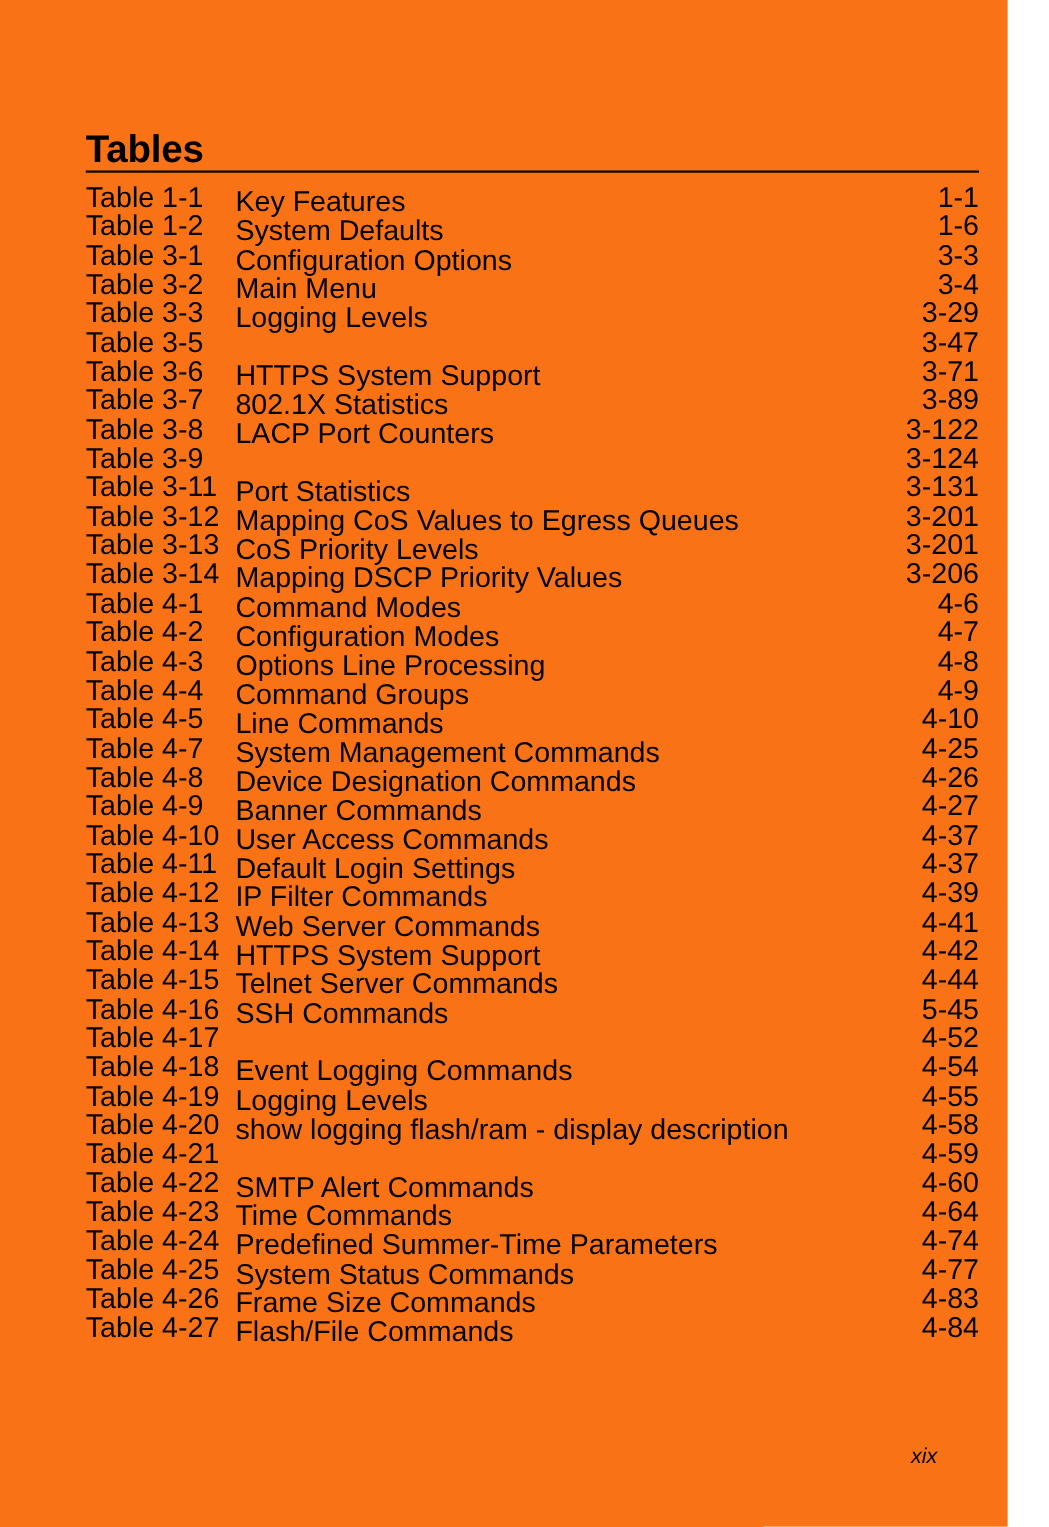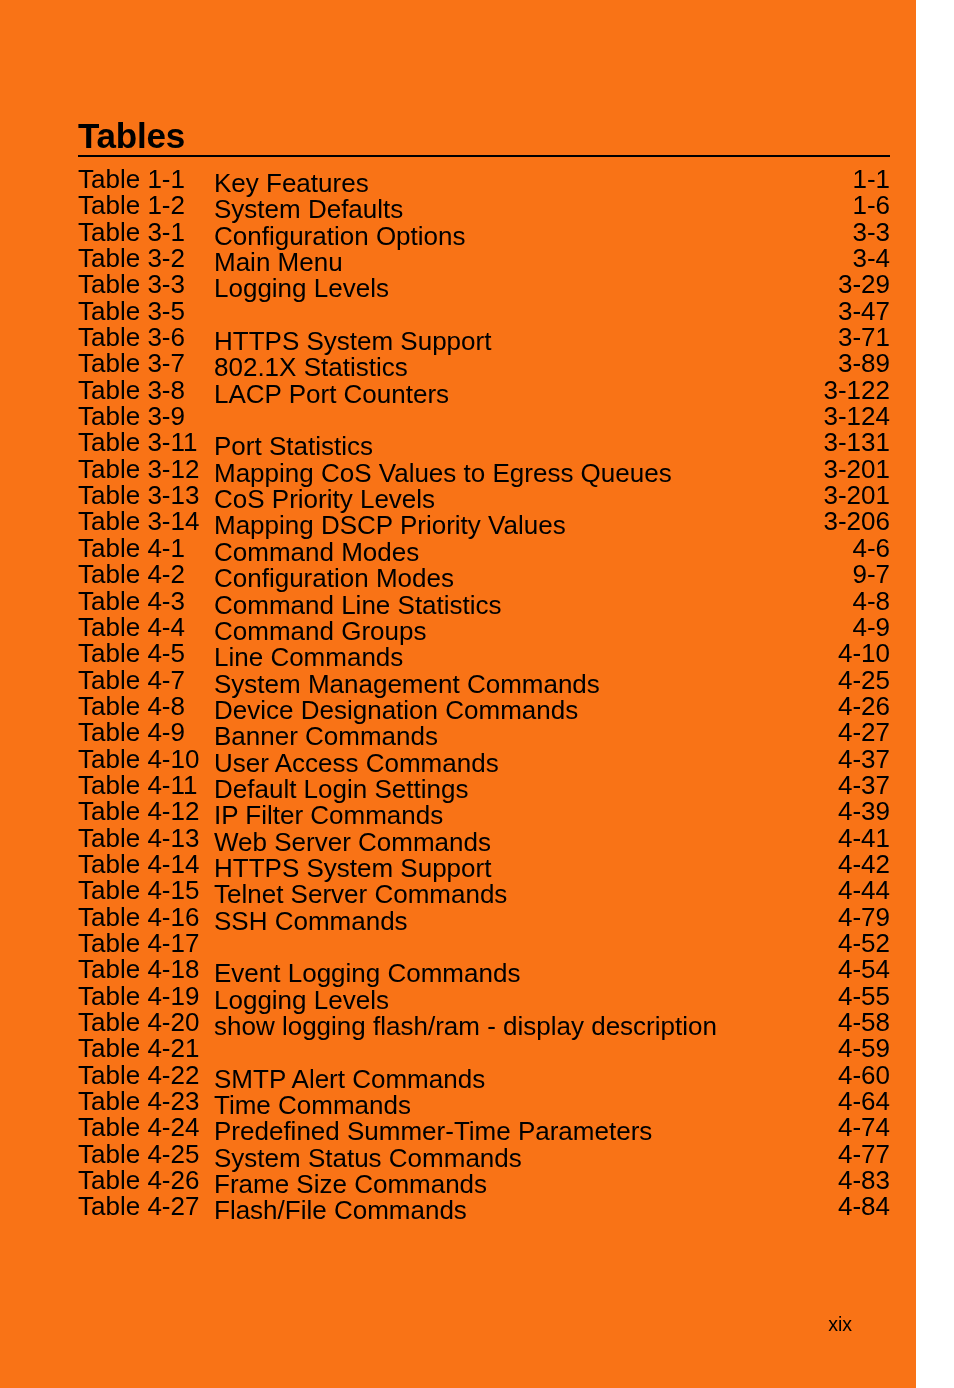--- a/index.html
+++ b/index.html
@@ -71,20 +71,21 @@
     top: 0;
     text-align: right;
   }
   .page-footer {
     position: absolute;
     right: 64px;
     top: 1312px;
     font-size: 19.5px;
     line-height: 24px;
     text-align: right;
+    font-style: italic;
   }
 </style>
 </head>
 <body>
 
 <div class="page">
 
   <h1 class="page-title">Tables</h1>
 
   <div class="title-rule"></div>
@@ -159,25 +160,25 @@
         <span class="toc-page">3-206</span>
       </div>
       <div class="toc-row">
         <span class="toc-label">Table 4-1</span>
         <span class="toc-text">Command Modes</span>
         <span class="toc-page">4-6</span>
       </div>
       <div class="toc-row">
         <span class="toc-label">Table 4-2</span>
         <span class="toc-text">Configuration Modes</span>
-        <span class="toc-page">9-7</span>
+        <span class="toc-page">4-7</span>
       </div>
       <div class="toc-row">
         <span class="toc-label">Table 4-3</span>
-        <span class="toc-text">Command Line Statistics</span>
+        <span class="toc-text">Options Line Processing</span>
         <span class="toc-page">4-8</span>
       </div>
       <div class="toc-row">
         <span class="toc-label">Table 4-4</span>
         <span class="toc-text">Command Groups</span>
         <span class="toc-page">4-9</span>
       </div>
       <div class="toc-row">
         <span class="toc-label">Table 4-5</span>
         <span class="toc-text">Line Commands</span>
@@ -224,21 +225,21 @@
         <span class="toc-page">4-42</span>
       </div>
       <div class="toc-row">
         <span class="toc-label">Table 4-15</span>
         <span class="toc-text">Telnet Server Commands</span>
         <span class="toc-page">4-44</span>
       </div>
       <div class="toc-row">
         <span class="toc-label">Table 4-16</span>
         <span class="toc-text">SSH Commands</span>
-        <span class="toc-page">4-79</span>
+        <span class="toc-page">5-45</span>
       </div>
       <div class="toc-row">
         <span class="toc-label">Table 4-17</span>
         <span class="toc-page">4-52</span>
       </div>
       <div class="toc-row">
         <span class="toc-label">Table 4-18</span>
         <span class="toc-text">Event Logging Commands</span>
         <span class="toc-page">4-54</span>
       </div>

